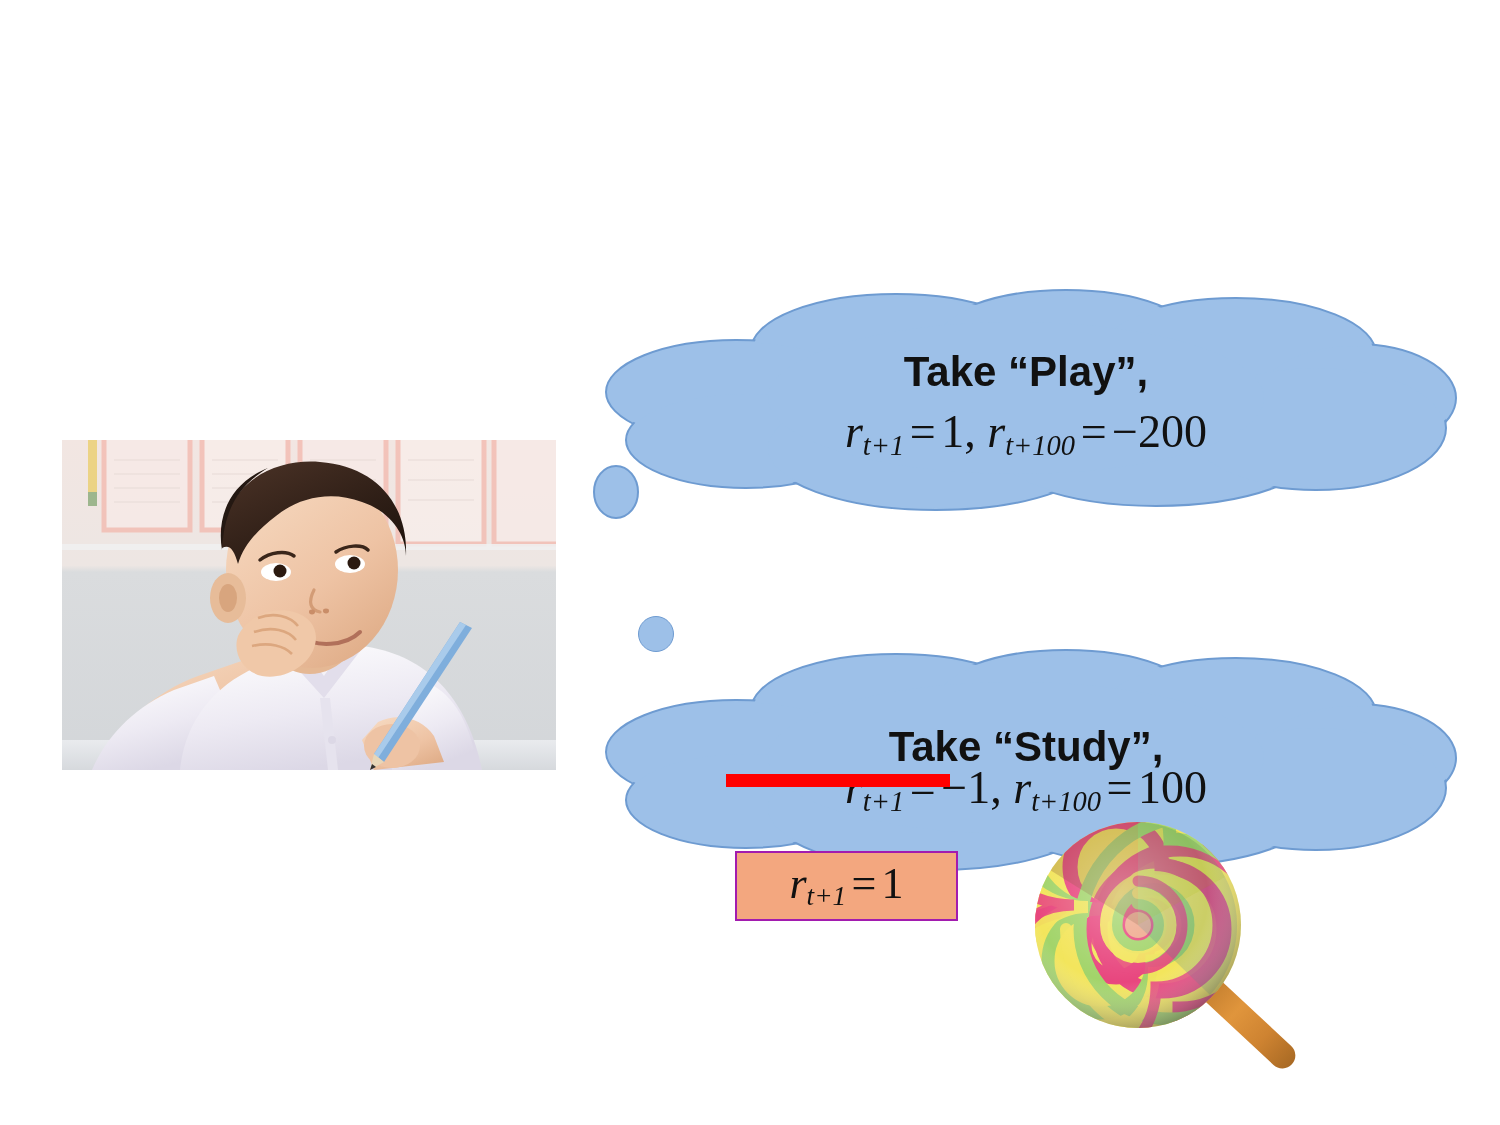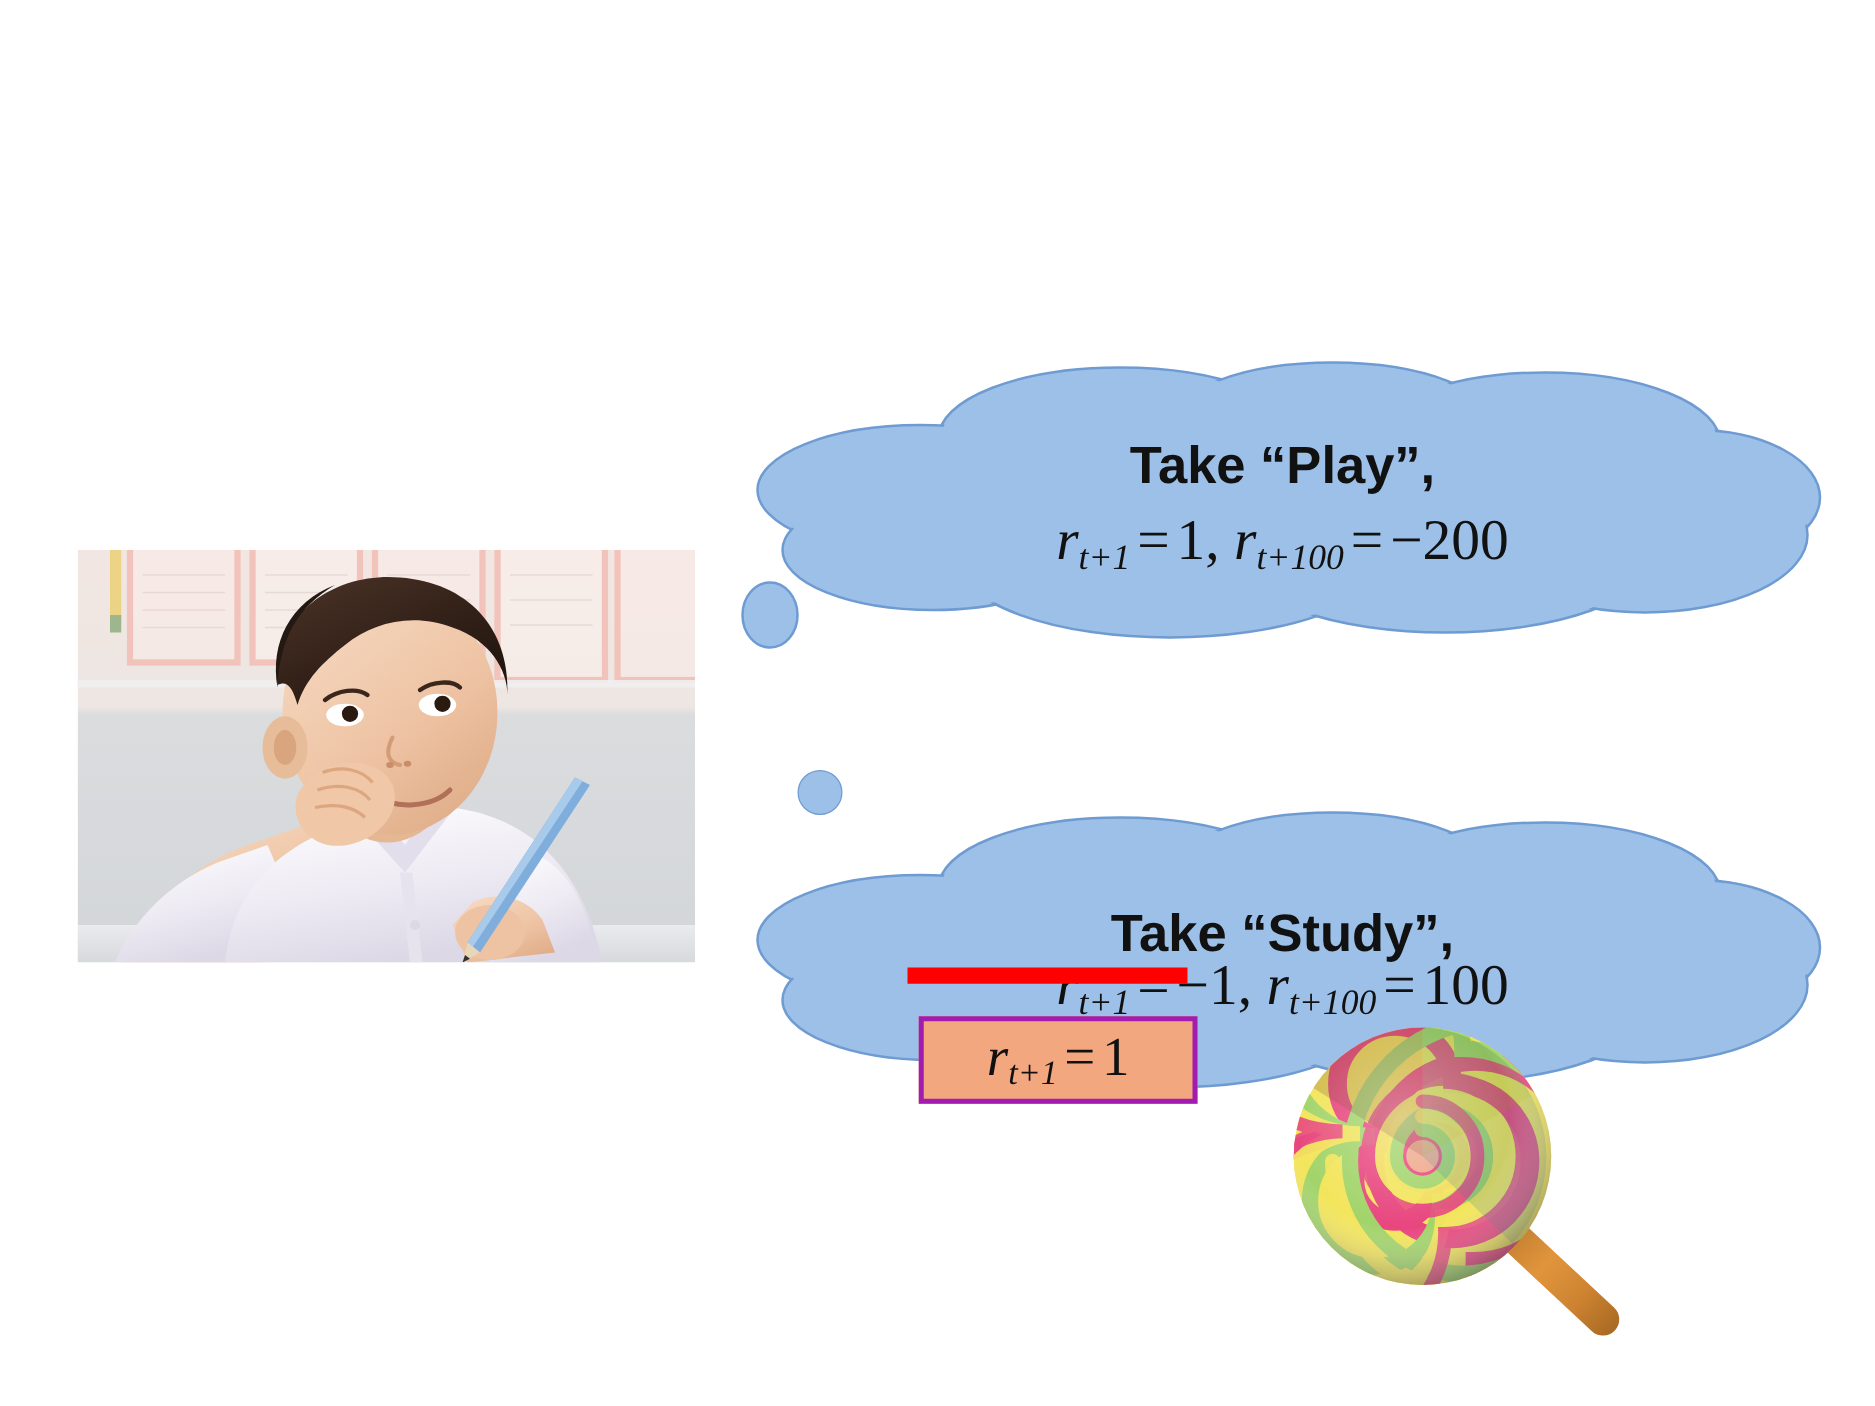--- a/index.html
+++ b/index.html
@@ -113,25 +113,25 @@
     width: 224px;
     height: 13px;
     background: #FF0000;
     z-index: 40;
   }
 
   
   #reward-box {
     position: absolute;
     left: 735px;
-    top: 813px;
+    top: 851px;
     width: 223px;
     height: 70px;
     background: #F3A77F;
-    border: 4px solid #a21caf;
+    border: 2px solid #a21caf;
     box-sizing: border-box;
     z-index: 45;
     display: flex;
     align-items: center;
     justify-content: center;
   }
   #reward-box-text {
     font-family: "Liberation Serif", serif;
     font-size: 44px;
     color: #111111;

